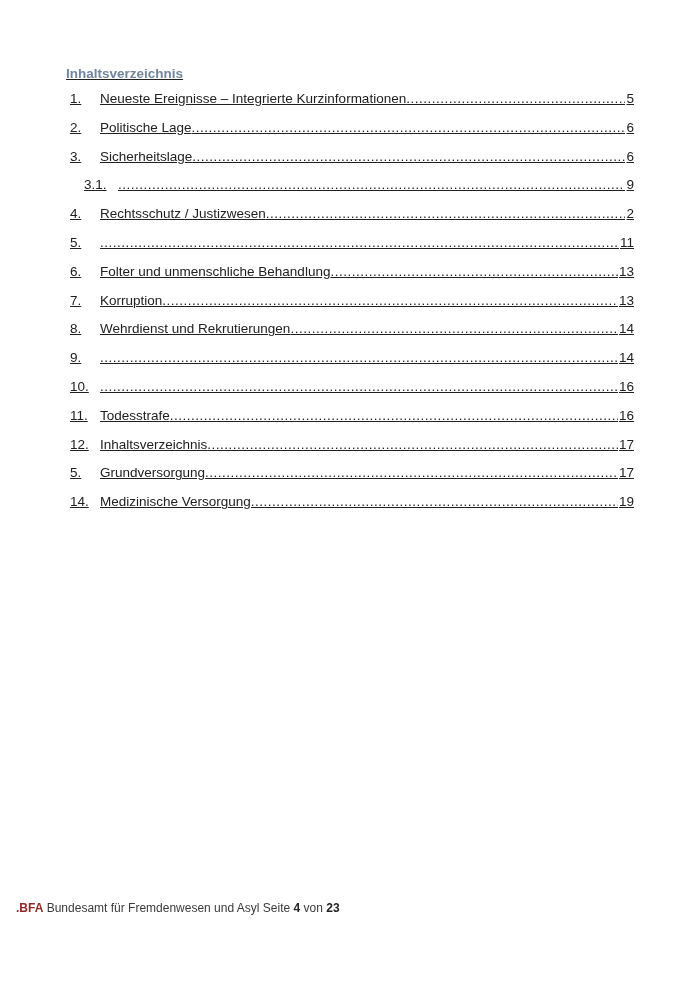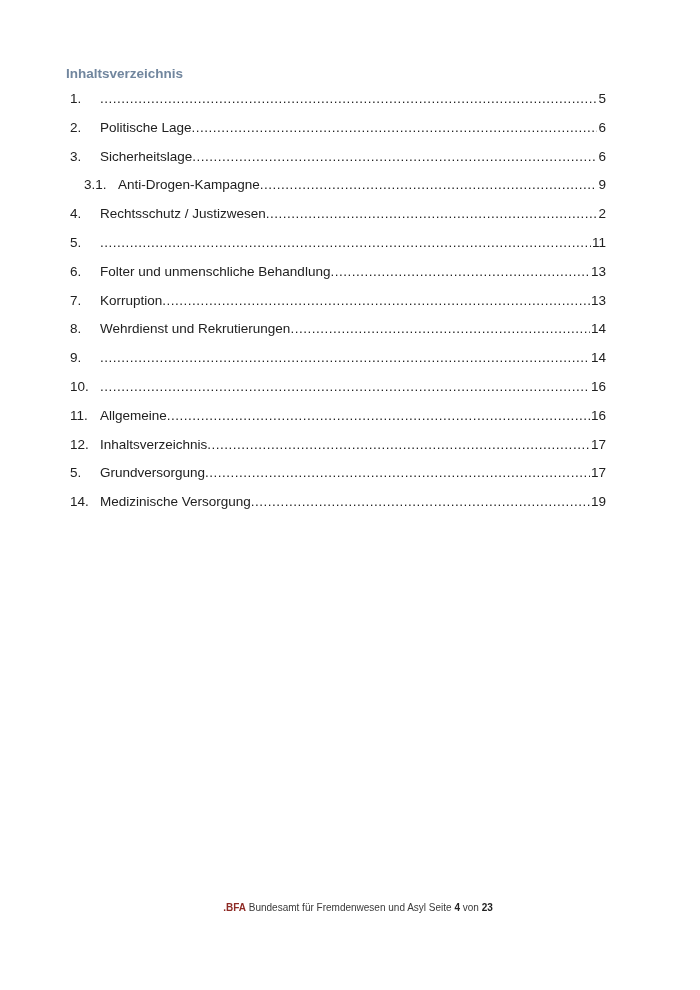--- a/index.html
+++ b/index.html
@@ -3,22 +3,23 @@
 <meta charset="utf-8">
 <style>
   html,body{margin:0;padding:0;}
   body{
     width:700px;height:990px;background:#ffffff;position:relative;
     font-family:"Liberation Sans","DejaVu Sans",sans-serif;
     color:#212121;overflow:hidden;
   }
   .page{
     position:absolute;inset:0;
-    padding:66px 94px 0 66px;
+    padding:66px 66px 0 66px;
     box-sizing:border-box;
+    text-decoration:underline;
   }
   .toc-heading{
     margin:0;font-size:13.5px;line-height:16px;font-weight:bold;
   }
   .toc{margin-top:3px;}
   .toc-row{
     display:flex;align-items:baseline;
     line-height:28.8px;font-size:13.5px;
     padding-left:4px;
   }
@@ -30,53 +31,53 @@
     flex:1 1 auto;overflow:hidden;white-space:nowrap;
     min-width:10px;
   }
   .toc-dots::after{
     content:"........................................................................................................................................................................................................";
     letter-spacing:0.5px;
   }
   .toc-page{flex:0 0 auto;padding-left:1px;white-space:nowrap;}
   .footer{
     position:absolute;left:16px;right:0;top:902px;
-    text-align:center;font-size:10px;line-height:12px;color:#3a3a3a;
+    font-size:12px;line-height:12px;color:#3a3a3a;
   }
   .footer-logo{font-weight:bold;}
   .footer b{font-weight:bold;color:#222;}
 </style>
 </head>
 <body style="background: rgb(255, 255, 255); color: rgb(33, 33, 33);">
 
 <div class="page">
 
   <h1 class="toc-heading" style="color: rgb(113, 134, 158);">Inhaltsverzeichnis</h1>
 
   <div class="toc" id="toc">
       <div class="toc-row">
     <span class="toc-num">1.</span>
+    <span class="toc-label">Neueste Ereignisse – Integrierte Kurzinformationen</span>
     <span class="toc-dots"></span>
     <span class="toc-page">5</span>
   </div>
       <div class="toc-row">
     <span class="toc-num">2.</span>
     <span class="toc-label">Politische Lage</span>
     <span class="toc-dots"></span>
     <span class="toc-page">6</span>
   </div>
       <div class="toc-row">
     <span class="toc-num">3.</span>
     <span class="toc-label">Sicherheitslage</span>
     <span class="toc-dots"></span>
     <span class="toc-page">6</span>
   </div>
       <div class="toc-row level-2">
     <span class="toc-num">3.1.</span>
-    <span class="toc-label">Anti-Drogen-Kampagne</span>
     <span class="toc-dots"></span>
     <span class="toc-page">9</span>
   </div>
       <div class="toc-row">
     <span class="toc-num">4.</span>
     <span class="toc-label">Rechtsschutz / Justizwesen</span>
     <span class="toc-dots"></span>
     <span class="toc-page">2</span>
   </div>
       <div class="toc-row">
@@ -107,21 +108,21 @@
     <span class="toc-dots"></span>
     <span class="toc-page">14</span>
   </div>
       <div class="toc-row">
     <span class="toc-num">10.</span>
     <span class="toc-dots"></span>
     <span class="toc-page">16</span>
   </div>
       <div class="toc-row">
     <span class="toc-num">11.</span>
-    <span class="toc-label">Allgemeine</span>
+    <span class="toc-label">Todesstrafe</span>
     <span class="toc-dots"></span>
     <span class="toc-page">16</span>
   </div>
       <div class="toc-row">
     <span class="toc-num">12.</span>
     <span class="toc-label">Inhaltsverzeichnis</span>
     <span class="toc-dots"></span>
     <span class="toc-page">17</span>
   </div>
       <div class="toc-row">

